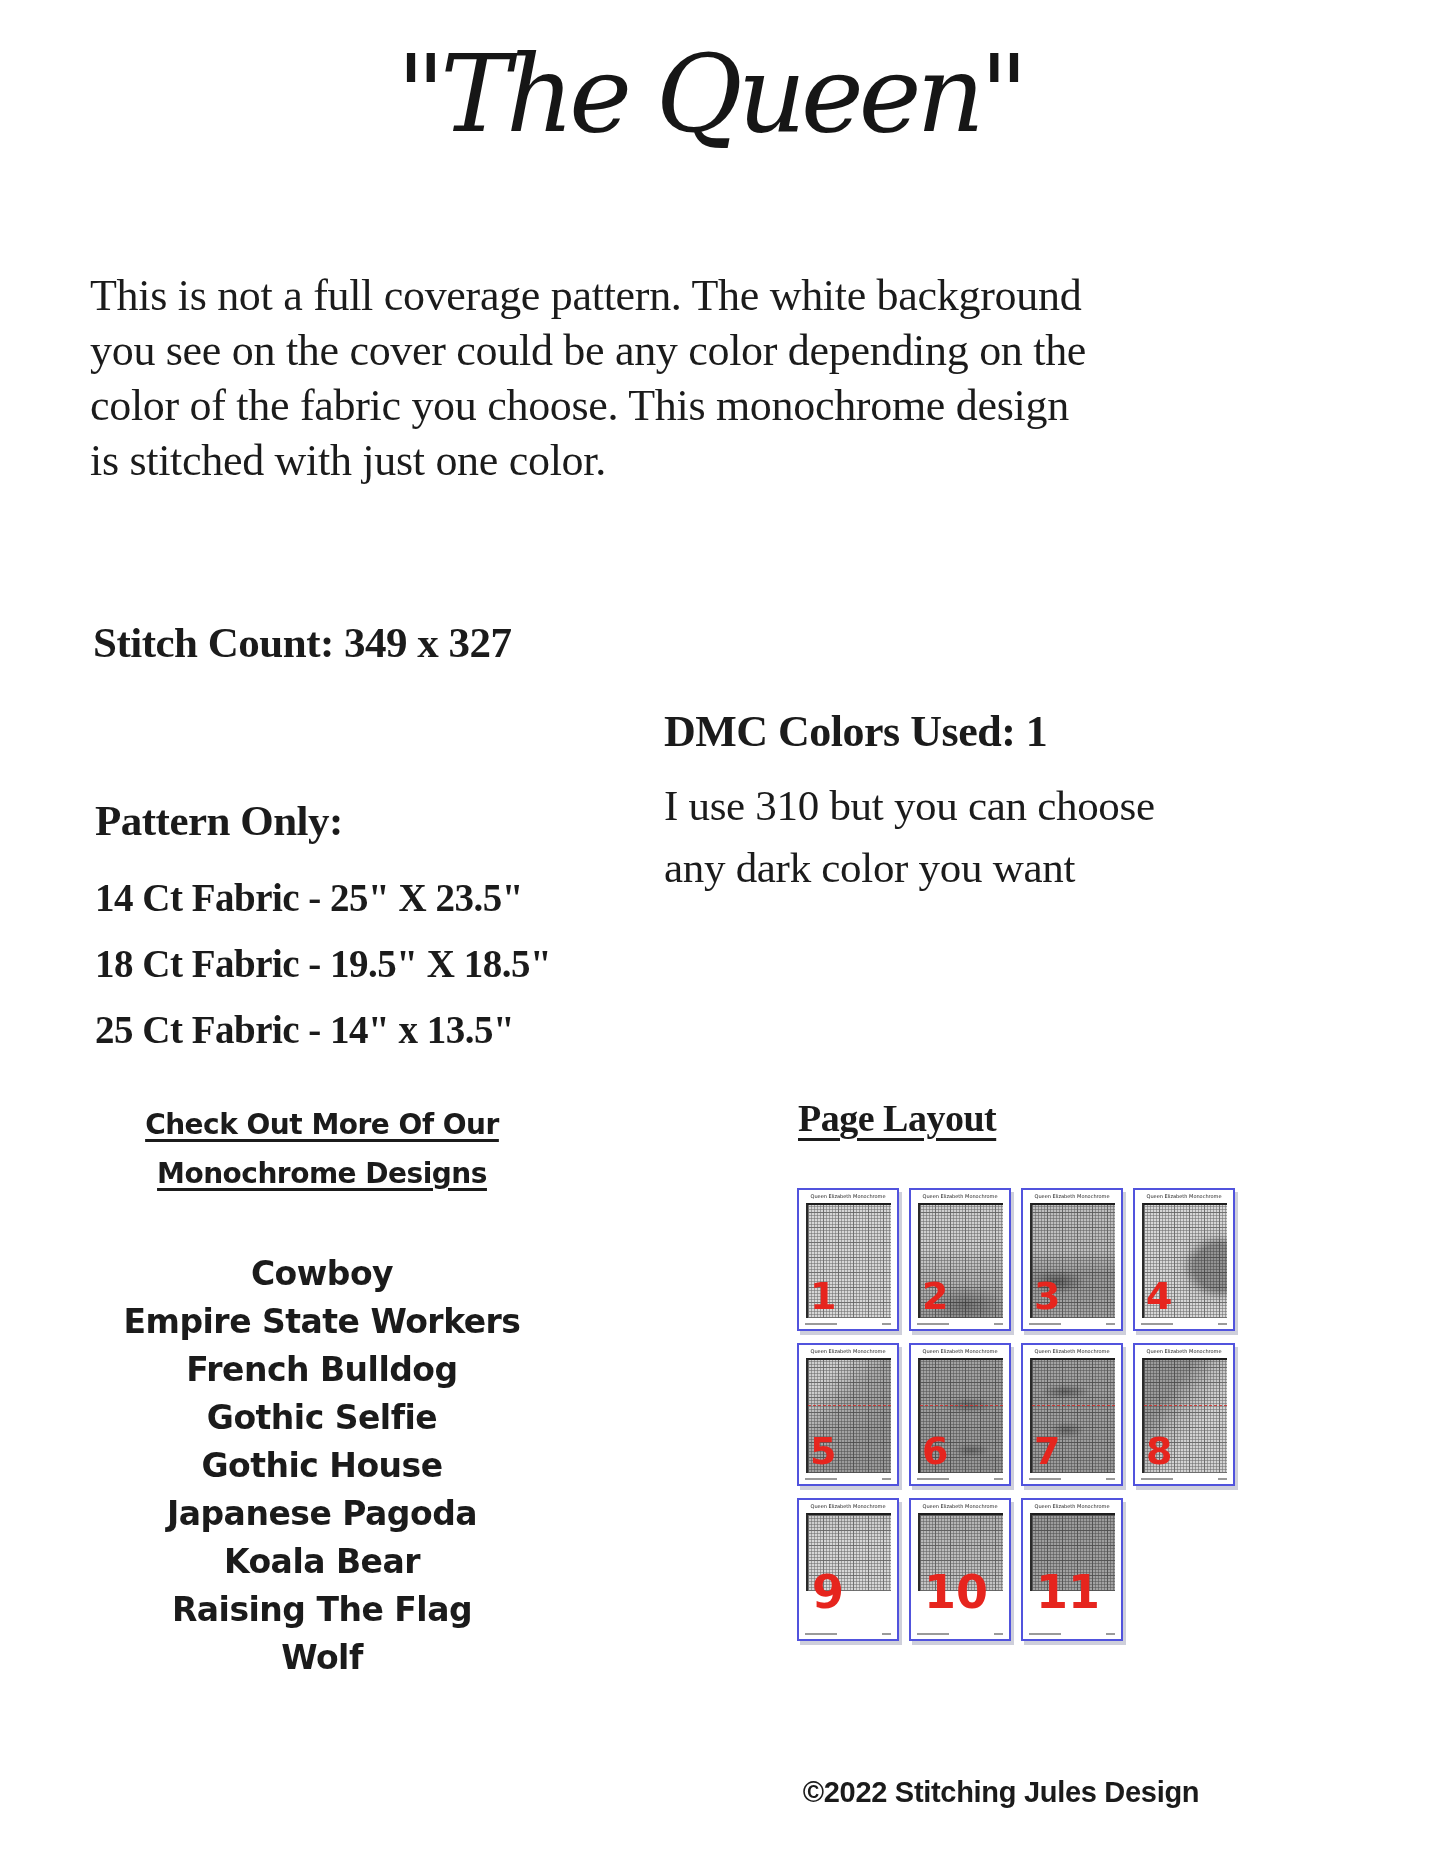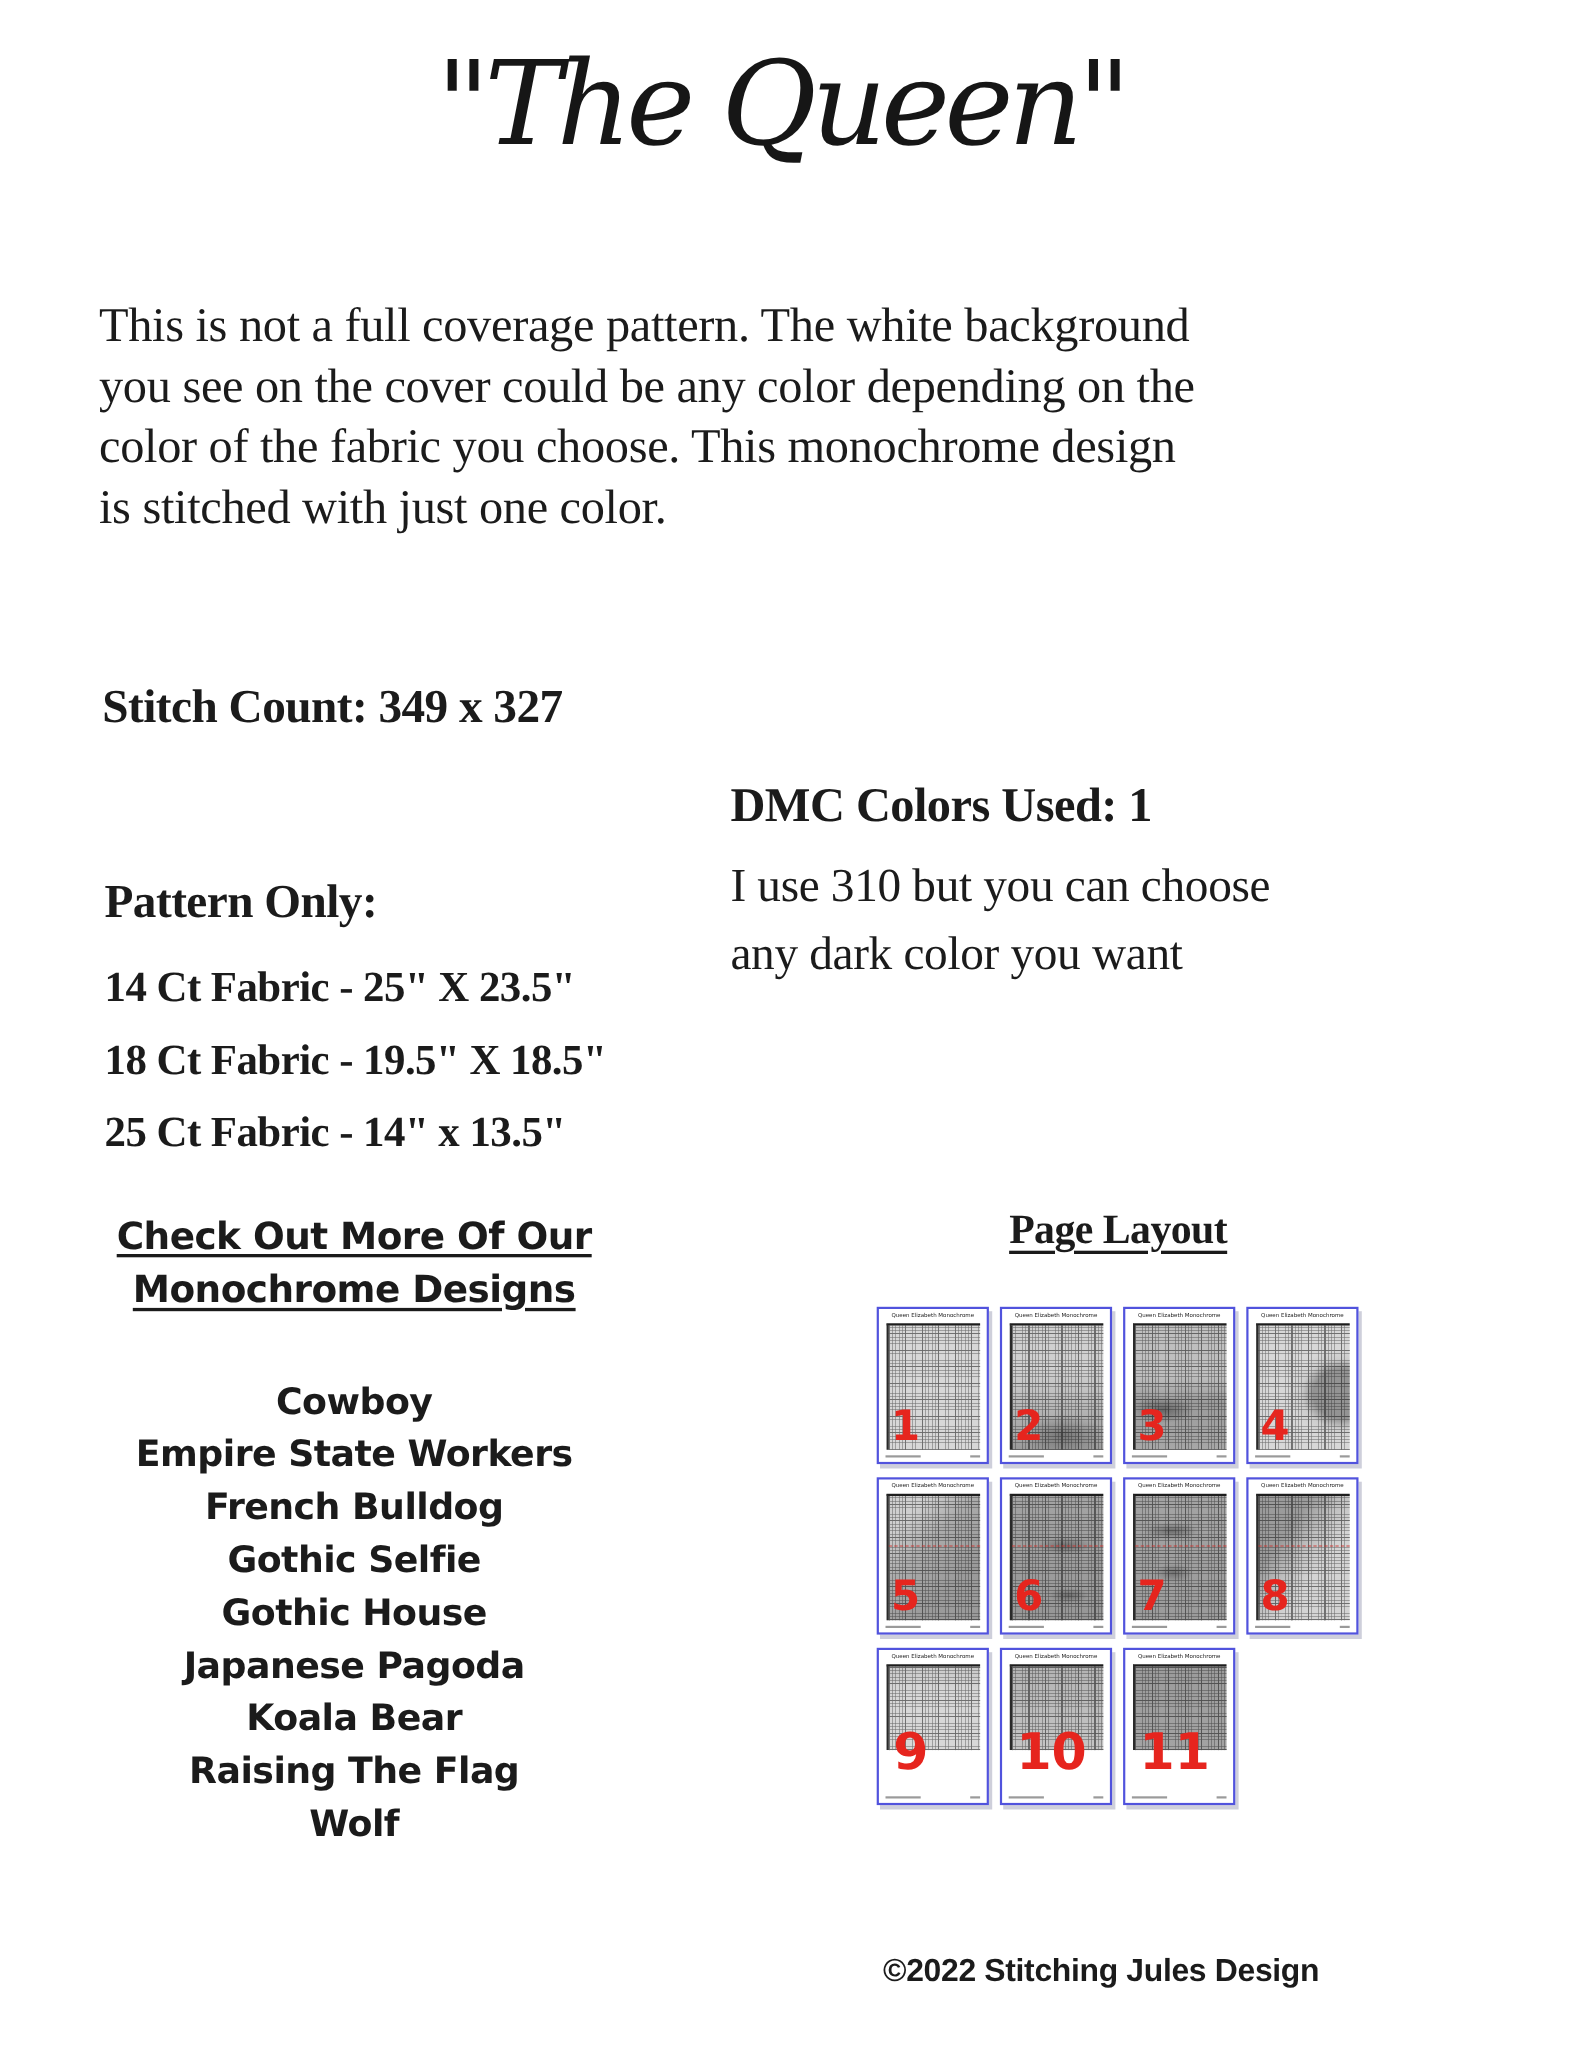--- a/index.html
+++ b/index.html
@@ -26,27 +26,27 @@
   
   #pattern{position:absolute;left:95px;top:796px;}
   .p-h{font-size:43px;font-weight:700;letter-spacing:-0.5px;
        text-decoration-thickness:3px;text-underline-offset:7px;}
   .p-items{margin-top:20px;}
   .p-item{font-size:39px;font-weight:700;line-height:66px;letter-spacing:-0.5px;}
 
   
   #more{position:absolute;left:92px;top:1100px;width:460px;text-align:center;
         font-family:"DejaVu Sans",sans-serif;font-weight:700;}
-  .m-hline{font-size:34px;line-height:49px;letter-spacing:-0.5px;
+  .m-hline{font-size:28px;line-height:49px;letter-spacing:-0.5px;
            text-decoration:underline;text-decoration-thickness:3px;text-underline-offset:5px;}
   .m-items{margin-top:52px;}
   .m-item{font-size:33px;line-height:48px;letter-spacing:-0.5px;}
 
   
-  #pl-h{position:absolute;left:798px;top:1096px;width:437px;text-align:center;
+  #pl-h{position:absolute;left:798px;top:1096px;width:437px;text-align:left;
         font-size:38px;font-weight:700;letter-spacing:-0.5px;
         text-decoration:underline;text-decoration-thickness:3px;text-underline-offset:7px;}
 
   
   #thumbs{position:absolute;left:797px;top:1188px;display:grid;
           grid-template-columns:repeat(4,102px);grid-auto-rows:143px;column-gap:10px;row-gap:12px;}
   .thumb{position:relative;width:102px;height:143px;background:#fff;box-sizing:border-box;
          border:2px solid var(--thumb-border,#5153dd);box-shadow:3px 4px 0 rgba(165,168,190,.55);}
   .tthead{position:absolute;top:3px;left:0;right:0;text-align:center;
           font-family:"DejaVu Sans",sans-serif;font-size:5px;line-height:6px;color:#222;white-space:nowrap;overflow:hidden;}

